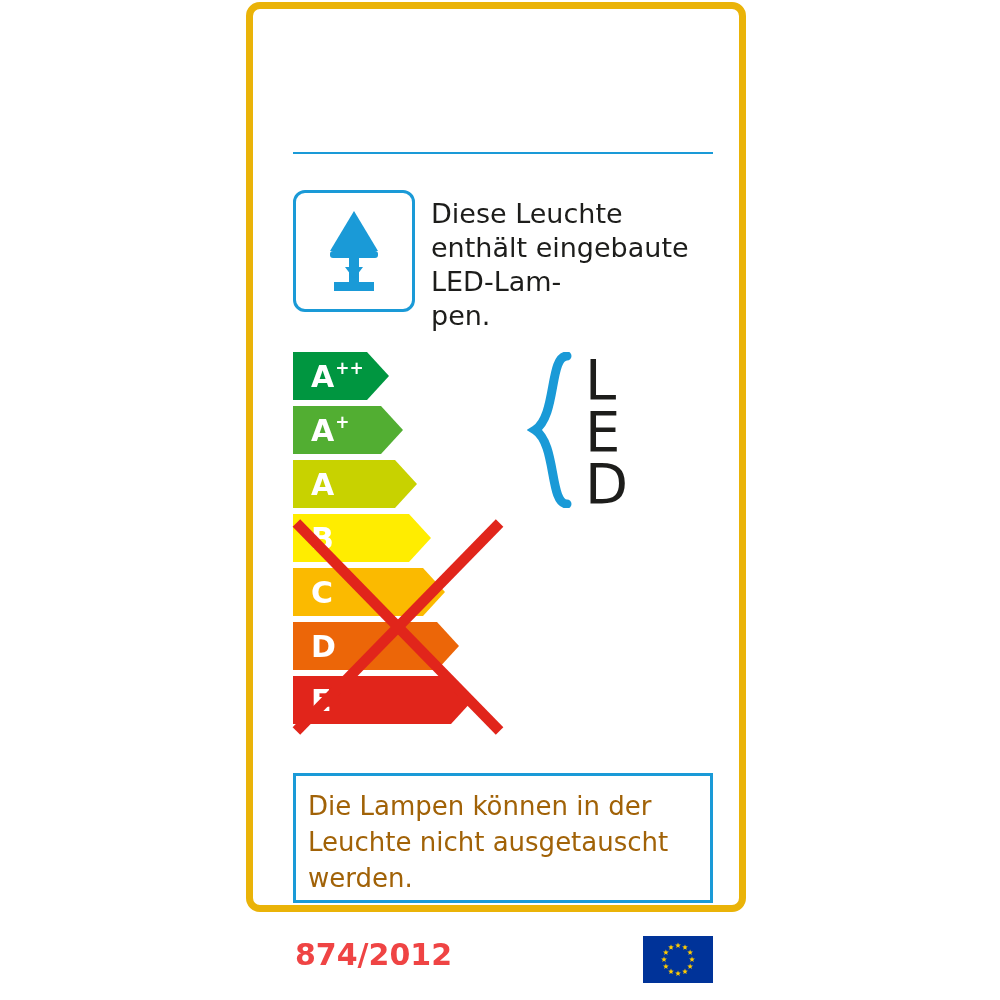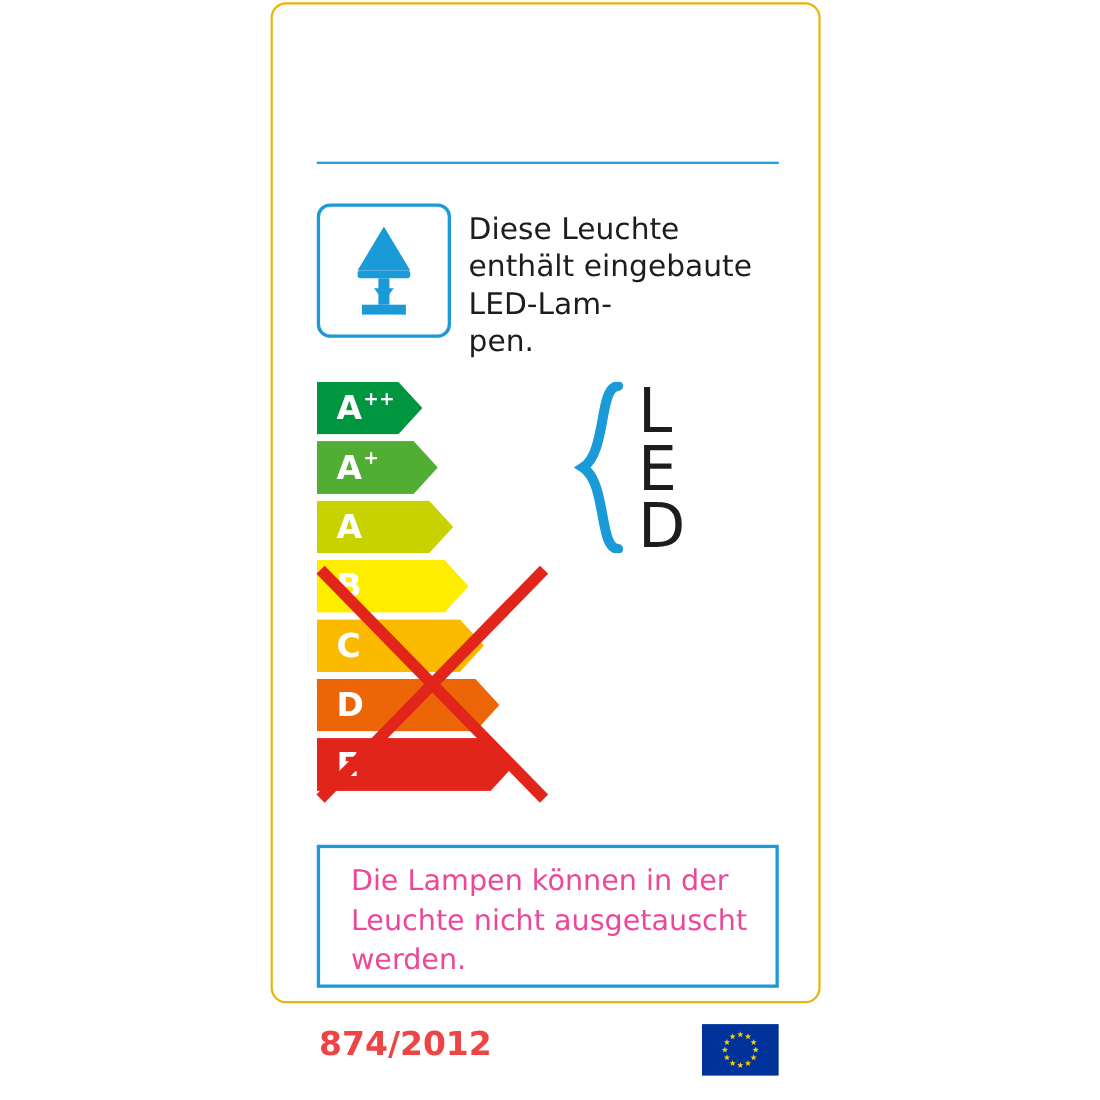--- a/index.html
+++ b/index.html
@@ -15,21 +15,21 @@
     overflow: hidden;
   }
 
   
   .label-card {
     position: absolute;
     left: 246px;
     top: 2px;
     width: 500px;
     height: 910px;
-    border: 2px solid #eab308;
+    border: 7px solid #eab308;
     border-radius: 14px;
     box-sizing: border-box;
     background: #ffffff;
   }
 
   
   .top-rule {
     position: absolute;
     left: 286px;
     top: 145px;
@@ -139,26 +139,26 @@
     left: 286px;
     top: 766px;
     width: 420px;
     height: 130px;
     border: 3px solid #1a9ad7;
     box-sizing: border-box;
     background: #ffffff;
   }
   .note-text {
     position: absolute;
-    left: 28px;
+    left: 12px;
     top: 12px;
     right: 10px;
     font-size: 26px;
     line-height: 36px;
-    color: #ec4899;
+    color: #a16207;
     white-space: pre-line;
   }
 
   
   .reg-number {
     position: absolute;
     left: 288px;
     top: 930px;
     font-size: 30px;
     font-weight: bold;

